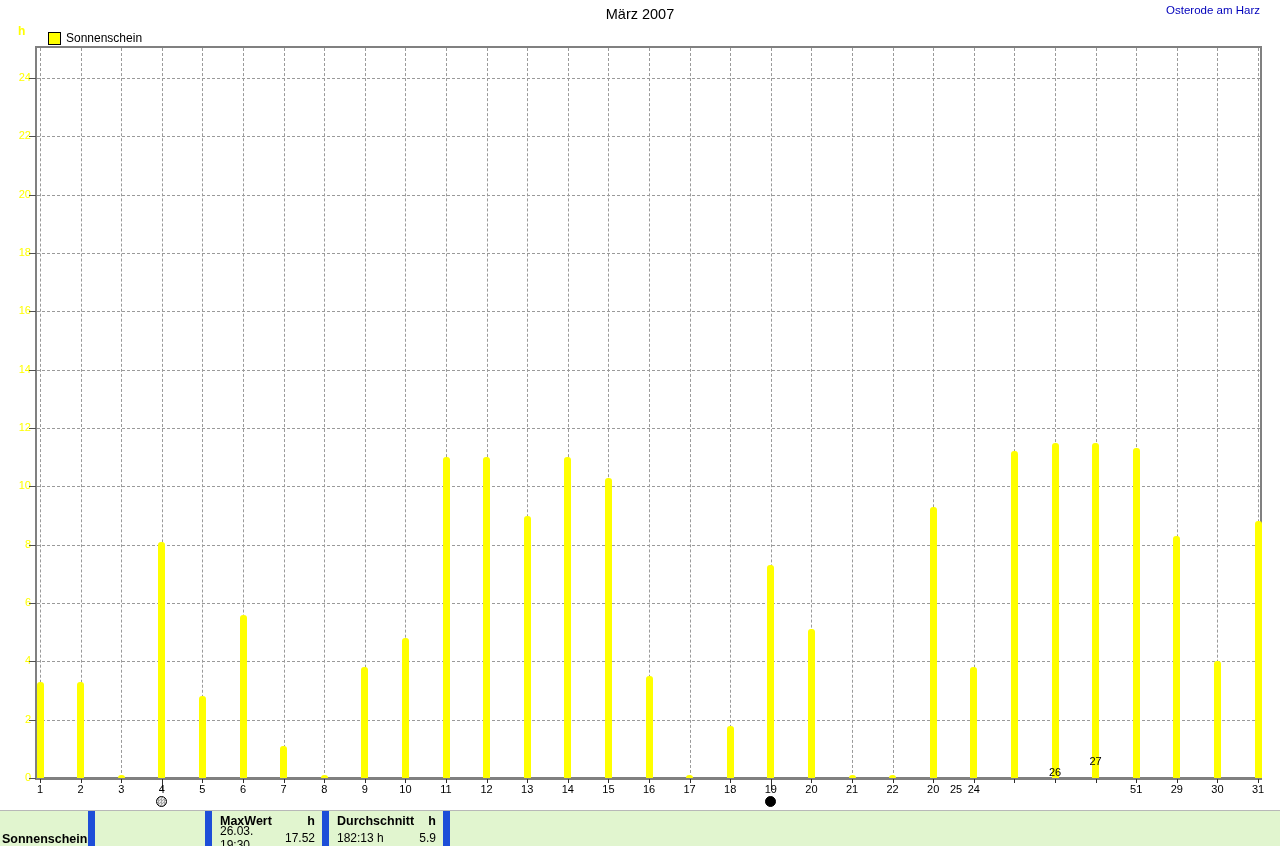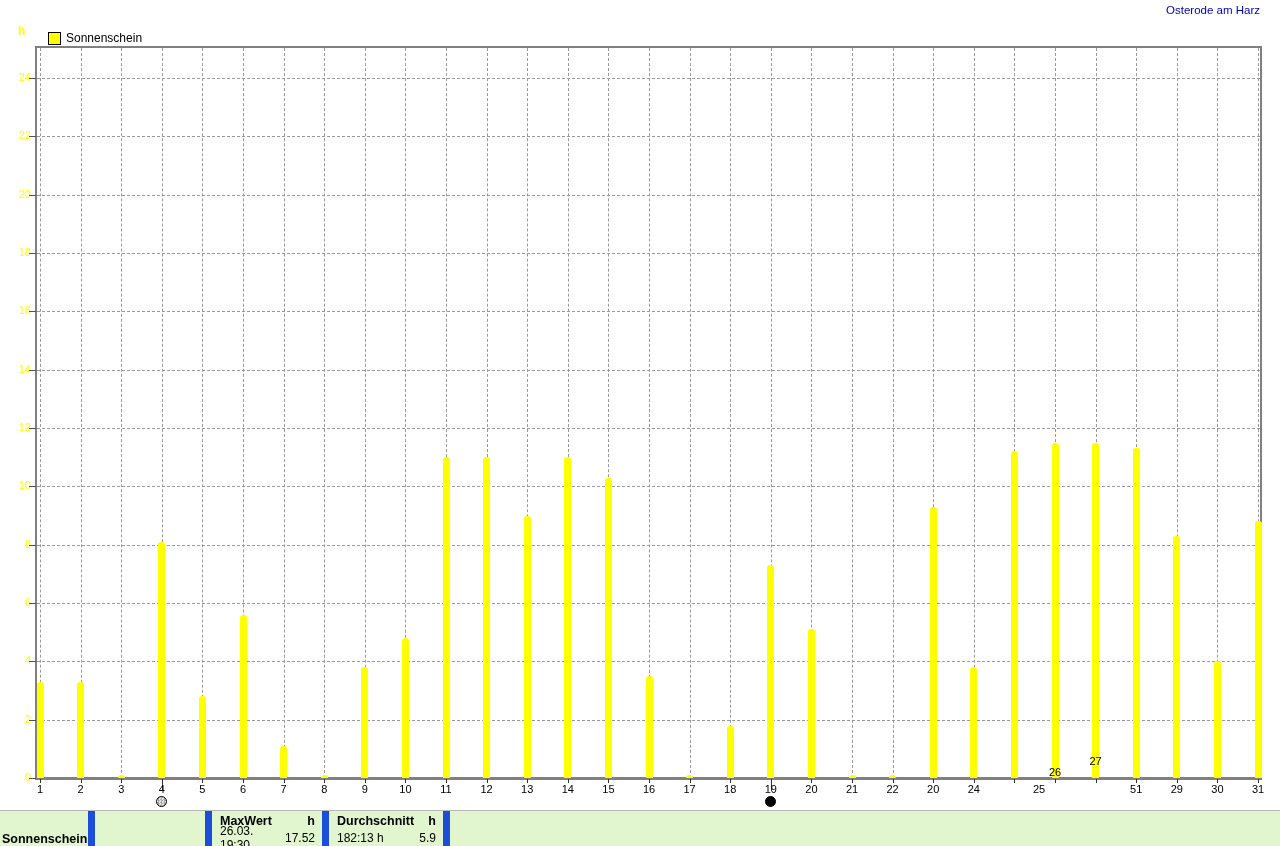--- a/index.html
+++ b/index.html
@@ -41,20 +41,21 @@
   .cellrow.hdr{top:1px;font-weight:bold;font-size:12.5px;}
   .cellrow.val{top:18px;}
   #series-name-cell{left:0;width:88px;}
   #series-name{position:absolute;left:2px;bottom:1px;font-weight:bold;font-size:12.5px;white-space:nowrap;}
 </style>
 </head>
 <body>
 
 <div id="screen">
 
+  <div class="abs" id="chart-title">März 2007</div>
 
   <div class="abs" id="station-label">Osterode am Harz</div>
 
   <div class="abs" id="unit-label">h</div>
 
   <div class="abs" id="legend">
     <span id="legend-swatch"></span>
     <span id="legend-label">Sonnenschein</span>
   </div>
 
@@ -202,21 +203,21 @@
       <div class="abs daylabel" style="left: 796.4px; top: 783px;">20</div>
       <div class="abs xtick" style="left: 852px; top: 779px; height: 4px;"></div>
       <div class="abs daylabel" style="left: 837px; top: 783px;">21</div>
       <div class="abs xtick" style="left: 892.6px; top: 779px; height: 4px;"></div>
       <div class="abs daylabel" style="left: 877.6px; top: 783px;">22</div>
       <div class="abs xtick" style="left: 933.2px; top: 779px; height: 4px;"></div>
       <div class="abs daylabel" style="left: 918.2px; top: 783px;">20</div>
       <div class="abs xtick" style="left: 973.8px; top: 779px; height: 4px;"></div>
       <div class="abs daylabel" style="left: 958.8px; top: 783px;">24</div>
       <div class="abs xtick" style="left: 1014.4px; top: 779px; height: 4px;"></div>
-      <div class="abs daylabel" style="left: 1024px; top: 783px;">25</div>
+      <div class="abs daylabel" style="left: 941px; top: 783px;">25</div>
       <div class="abs xtick" style="left: 1055px; top: 779px; height: 4px;"></div>
       <div class="abs daylabel" style="left: 1040px; top: 766px;">26</div>
       <div class="abs xtick" style="left: 1095.6px; top: 779px; height: 4px;"></div>
       <div class="abs daylabel" style="left: 1080.6px; top: 755px;">27</div>
       <div class="abs xtick" style="left: 1136.2px; top: 779px; height: 4px;"></div>
       <div class="abs daylabel" style="left: 1121.2px; top: 783px;">51</div>
       <div class="abs xtick" style="left: 1176.8px; top: 779px; height: 4px;"></div>
       <div class="abs daylabel" style="left: 1161.8px; top: 783px;">29</div>
       <div class="abs xtick" style="left: 1217.4px; top: 779px; height: 4px;"></div>
       <div class="abs daylabel" style="left: 1202.4px; top: 783px;">30</div>

